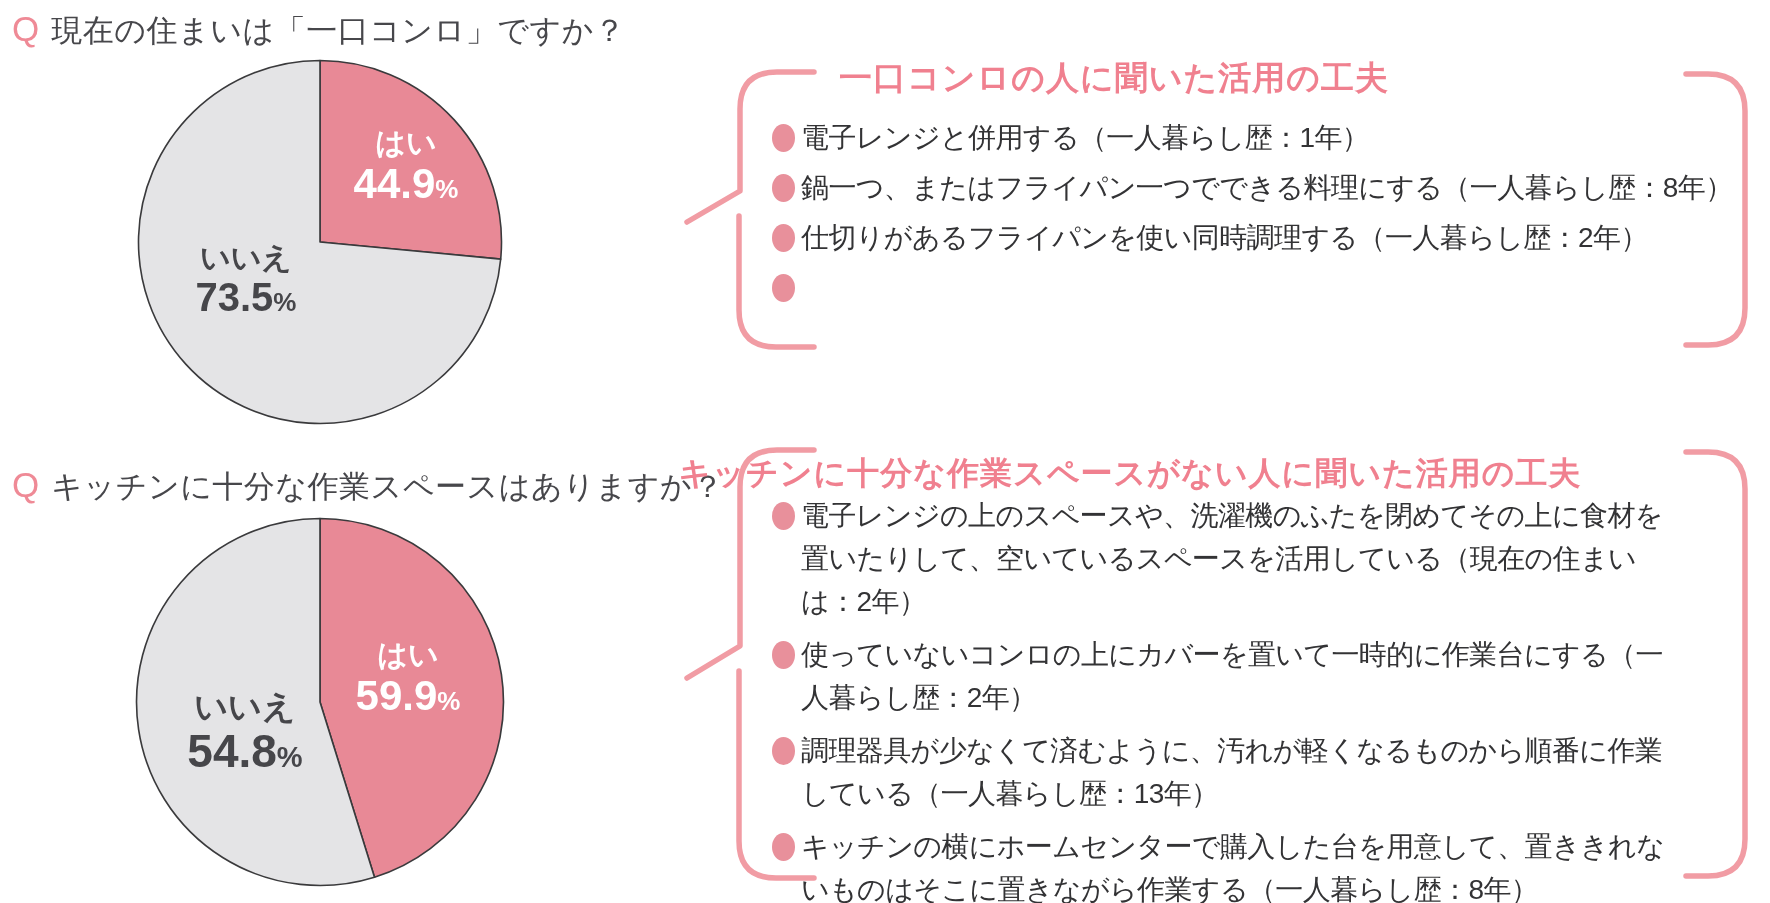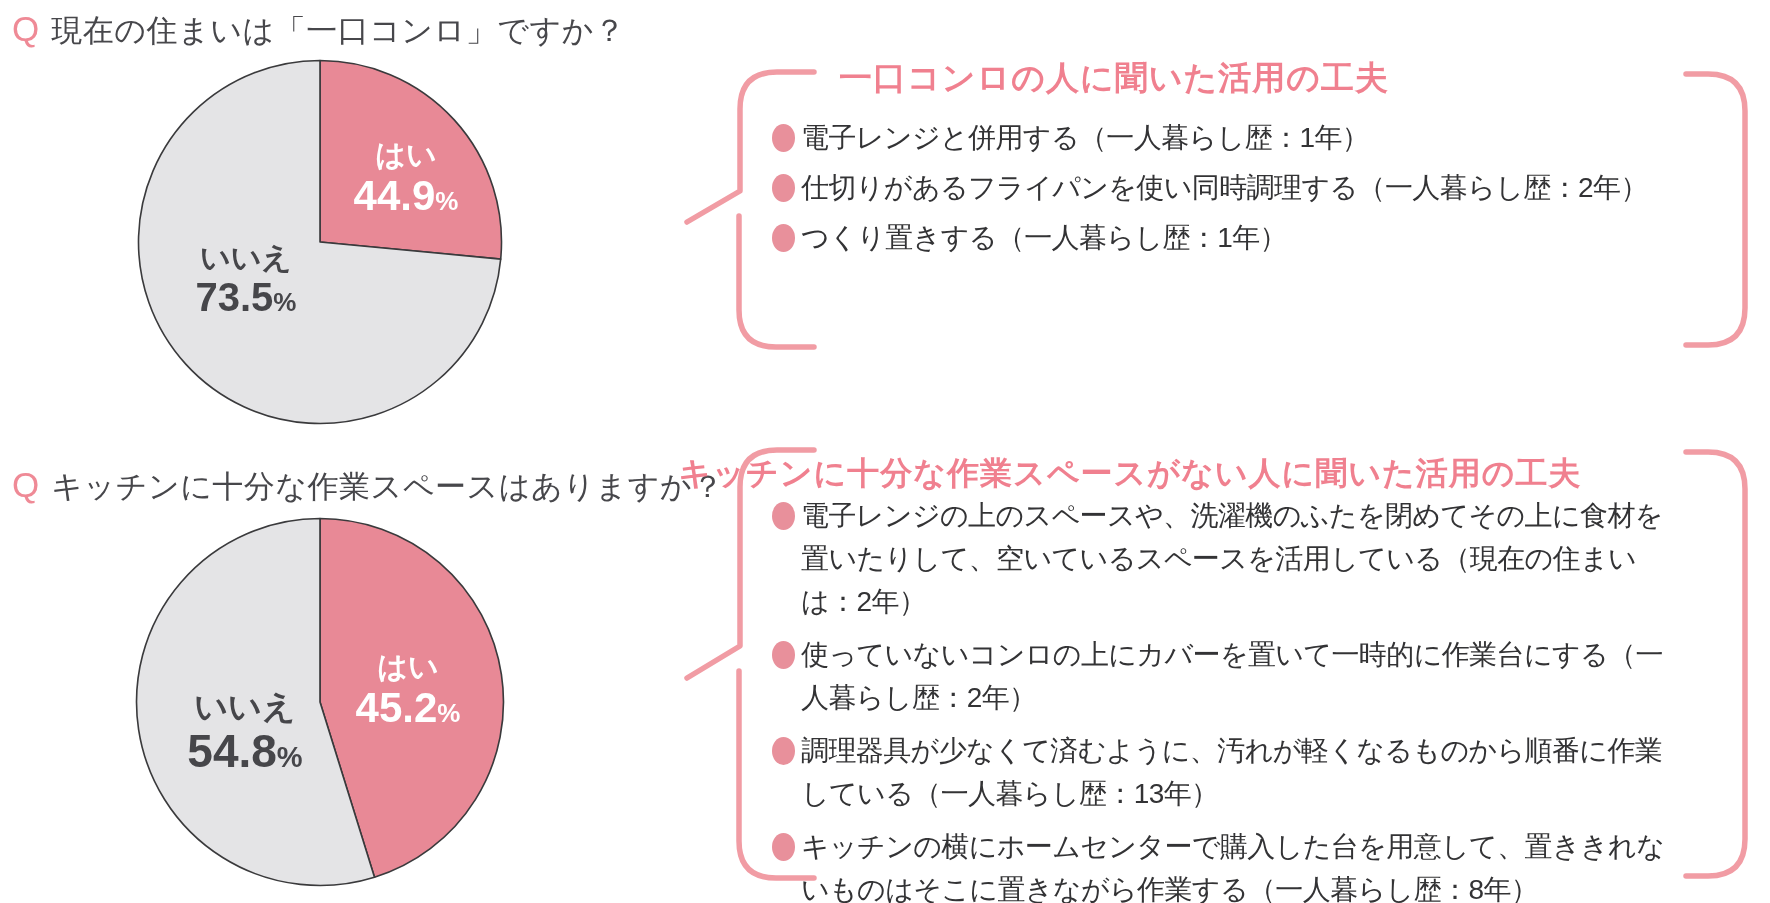--- a/index.html
+++ b/index.html
@@ -9,21 +9,21 @@
   .abs { position: absolute; }
 
   
   .question { display: flex; align-items: baseline; gap: 12px; }
   .q-mark { color: #ef8a96; font-size: 35px; font-weight: 500; line-height: 1; }
   .q-text { color: #47474b; font-size: 31px; font-weight: 500; letter-spacing: 0.5px; }
 
   
   .pie-wrap { width: 368px; height: 368px; }
   .pie-label { text-align: center; transform: translate(-50%, -50%); line-height: 1.12; white-space: nowrap; }
-  .pie-label.yes { color: #ffffff; margin-top: 12px; }
+  .pie-label.yes { color: #ffffff; }
   .pie-label.no { color: #46464a; }
   .pie-label .word { font-size: 30px; font-weight: bold; display: block; }
   .pie-label .num { font-weight: bold; }
   .num-lg { font-size: 42px; }
   .num-xl { font-size: 46px; }
   .num-md { font-size: 40px; }
   .pie-label .unit { font-size: 26px; font-weight: bold; }
 
   
   .tips-title { text-align: center; color: #f0808f; font-weight: 800; font-size: 33px; letter-spacing: 1px; white-space: nowrap; }
@@ -80,40 +80,43 @@
 </div>
 
 <div class="abs pie-wrap" style="left:134px; top:516px;">
   <svg width="372" height="372" viewBox="0 0 368 368">
       <path d="M 184 184 L 184.00 2.50 A 181.5 181.5 0 0 1 237.91 357.31 Z" fill="#e88996" stroke="#3a3a3c" stroke-width="1.6" stroke-linejoin="round"></path>
       <path d="M 184 184 L 237.91 357.31 A 181.5 181.5 0 1 1 184.00 2.50 Z" fill="#e4e4e6" stroke="#3a3a3c" stroke-width="1.6" stroke-linejoin="round"></path>
     </svg>
 </div>
 <div class="abs pie-label yes" style="left:408px; top:678px;">
   <span class="word">はい</span>
-  <span class="num num-lg">45.2</span><span class="unit">%</span>
+  <span class="num num-lg">59.9</span><span class="unit">%</span>
 </div>
 <div class="abs pie-label no" style="left:245px; top:733px;">
   <span class="word" style="font-size:33px;">いいえ</span>
   <span class="num num-xl">54.8</span><span class="unit" style="font-size:29px;">%</span>
 </div>
 
 <div class="abs tips-title" style="left:674px; top:56px; width:880px;">一口コンロの人に聞いた活用の工夫</div>
 <div class="abs tips-list list-1" style="left:772px; top:120px;">
   <div class="tip-item">
     <span class="tip-bullet"></span>
     <span class="tip-text">電子レンジと併用する（一人暮らし歴：1年）</span>
   </div>
   <div class="tip-item">
     <span class="tip-bullet"></span>
+    <span class="tip-text">鍋一つ、またはフライパン一つでできる料理にする（一人暮らし歴：8年）</span>
+  </div>
+  <div class="tip-item">
+    <span class="tip-bullet"></span>
     <span class="tip-text">仕切りがあるフライパンを使い同時調理する（一人暮らし歴：2年）</span>
   </div>
   <div class="tip-item">
     <span class="tip-bullet"></span>
-    <span class="tip-text">つくり置きする（一人暮らし歴：1年）</span>
   </div>
 </div>
 
 <div class="abs tips-title" style="left:660px; top:452px; width:940px; font-size:32px;">キッチンに十分な作業スペースがない人に聞いた活用の工夫</div>
 <div class="abs tips-list list-2" style="left:772px; top:494px;">
   <div class="tip-item">
     <span class="tip-bullet"></span>
     <span class="tip-text">電子レンジの上のスペースや、洗濯機のふたを閉めてその上に食材を置いたりして、空いているスペースを活用している（現在の住まいは：2年）</span>
   </div>
   <div class="tip-item">

